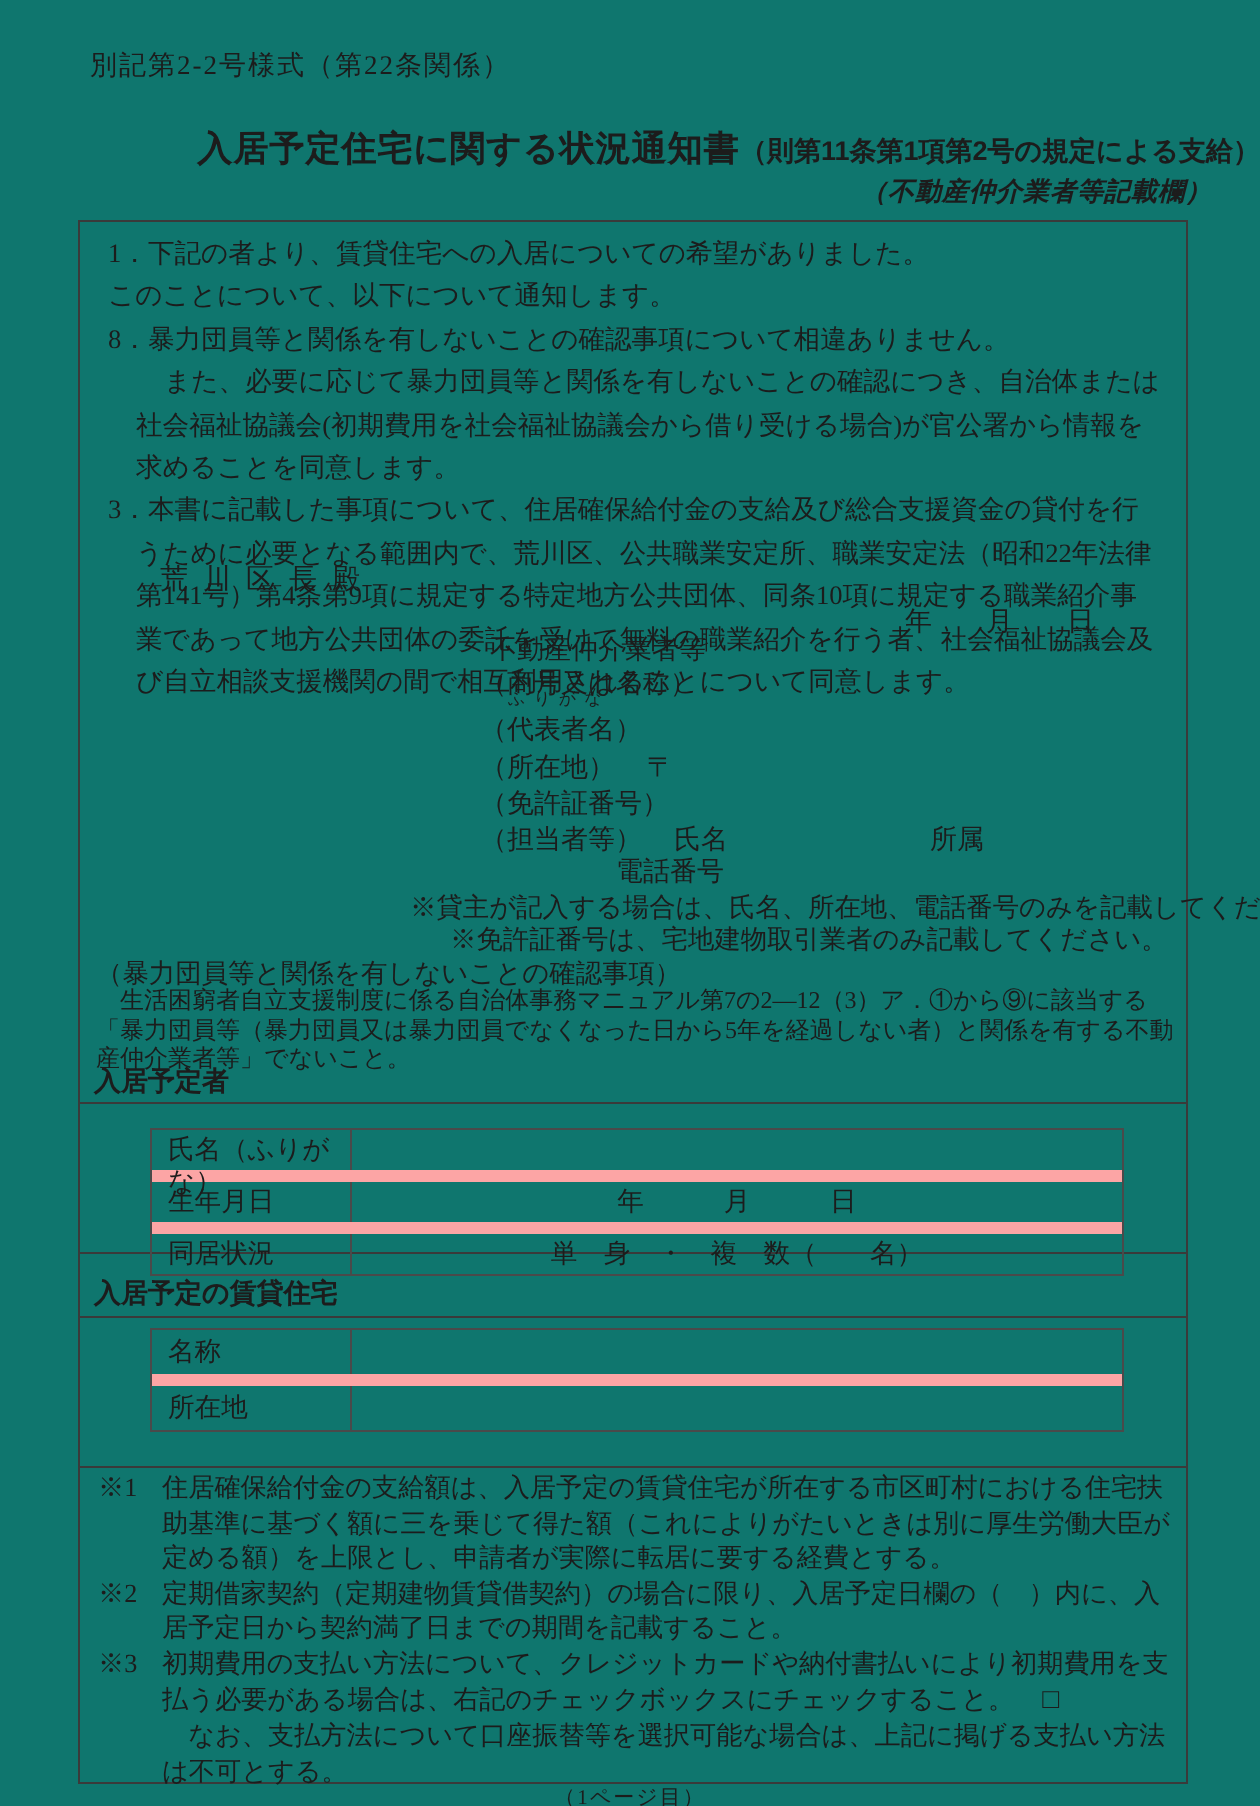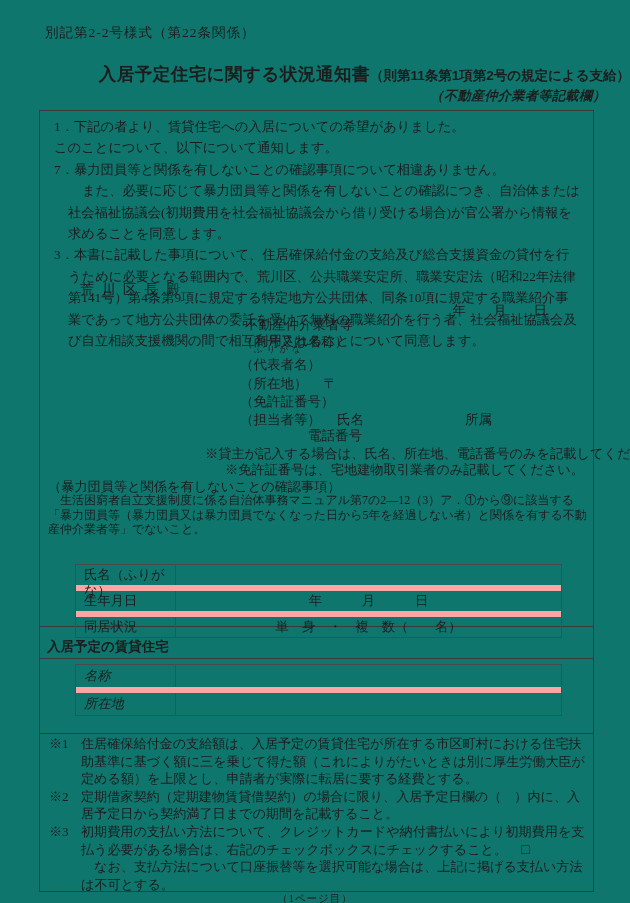--- a/index.html
+++ b/index.html
@@ -48,21 +48,21 @@
   .sec-housing { top:524px; left:0; width:553px; height:98px; border-bottom:1px solid #3a3a3a; }
   .sec-header {
     height:20px; line-height:20px; padding-left:7px;
     border-bottom:1.5px solid #3a3a3a; font-size:13.5px; font-weight:bold;
     font-family:"Liberation Sans","DejaVu Sans",sans-serif;
   }
   .sec-housing .sec-header { height:23px; line-height:23px; }
 
   .ftable { position:absolute; left:35px; width:485px; border:1px solid #4a4a4a; }
   .tenant-table  { top:33px; }
-  .housing-table { top:29px;font-style:italic; }
+  .housing-table { top:29px; }
   .frow { display:flex; border-bottom:6px solid #fca5a5; }
   .frow:last-child { border-bottom:none; }
   .fcell { font-size:13.3px; }
   .fcell.label { width:100px; border-right:1px solid #4a4a4a; padding:2px 0 2px 8px; box-sizing:border-box; }
   .fcell.value { flex:1; padding:2px 4px; box-sizing:border-box; }
   .fcell.center { text-align:center; }
   .tenant-table .frow  { height:20px; }
   .housing-table .frow { height:22px; }
   .tenant-table .fcell  { line-height:16px; }
   .housing-table .fcell { line-height:18px; }
@@ -86,21 +86,21 @@
   <div class="abs title-line gothic">
     <span class="title-main">入居予定住宅に関する状況通知書</span><span class="title-sub">（則第11条第1項第2号の規定による支給）</span>
   </div>
   <div class="abs title-note gothic">（不動産仲介業者等記載欄）</div>
 
   <div class="abs box">
 
     <div class="abs intro">
       <p>1．下記の者より、賃貸住宅への入居についての希望がありました。</p>
       <p class="p-ind1">このことについて、以下について通知します。</p>
-      <p class="p-hang">7．暴力団員等と関係を有しないことの確認事項について相違ありません。</p>
+      <p class="p-hang">8．暴力団員等と関係を有しないことの確認事項について相違ありません。</p>
       <p class="p-cont">また、必要に応じて暴力団員等と関係を有しないことの確認につき、自治体または社会福祉協議会(初期費用を社会福祉協議会から借り受ける場合)が官公署から情報を求めることを同意します。</p>
       <p class="p-hang">3．本書に記載した事項について、住居確保給付金の支給及び総合支援資金の貸付を行うために必要となる範囲内で、荒川区、公共職業安定所、職業安定法（昭和22年法律第141号）第4条第9項に規定する特定地方公共団体、同条10項に規定する職業紹介事業であって地方公共団体の委託を受けて無料の職業紹介を行う者、社会福祉協議会及び自立相談支援機関の間で相互利用されることについて同意します。</p>
     </div>
 
     <div class="abs addressee">荒 川 区 長 殿</div>
     <div class="abs date-line">年　　月　　日</div>
 
     <div class="abs agent-heading">不動産仲介業者等</div>
     <div class="abs agent-line" style="top:222px;">（商号又は名称）</div>
     <div class="abs furigana">ふりがな</div>
@@ -116,20 +116,21 @@
     </div>
     <div class="abs agent-line" style="top:316px; left:268px;">電話番号</div>
 
     <div class="abs agent-note" style="top:334px; left:165px;">※貸主が記入する場合は、氏名、所在地、電話番号のみを記載してください。</div>
     <div class="abs agent-note" style="top:350px; left:185px;">※免許証番号は、宅地建物取引業者のみ記載してください。</div>
 
     <div class="abs confirm-heading">（暴力団員等と関係を有しないことの確認事項）</div>
     <div class="abs confirm-body">生活困窮者自立支援制度に係る自治体事務マニュアル第7の2―12（3）ア．①から⑨に該当する「暴力団員等（暴力団員又は暴力団員でなくなった日から5年を経過しない者）と関係を有する不動産仲介業者等」でないこと。</div>
 
     <div class="abs sec-tenant">
+      <div class="sec-header">入居予定者</div>
       <div class="ftable tenant-table">
         <div class="frow">
           <div class="fcell label">氏名（ふりがな）</div>
           <div class="fcell value"></div>
         </div>
         <div class="frow">
           <div class="fcell label">生年月日</div>
           <div class="fcell value center">年　　　月　　　日</div>
         </div>
         <div class="frow">

